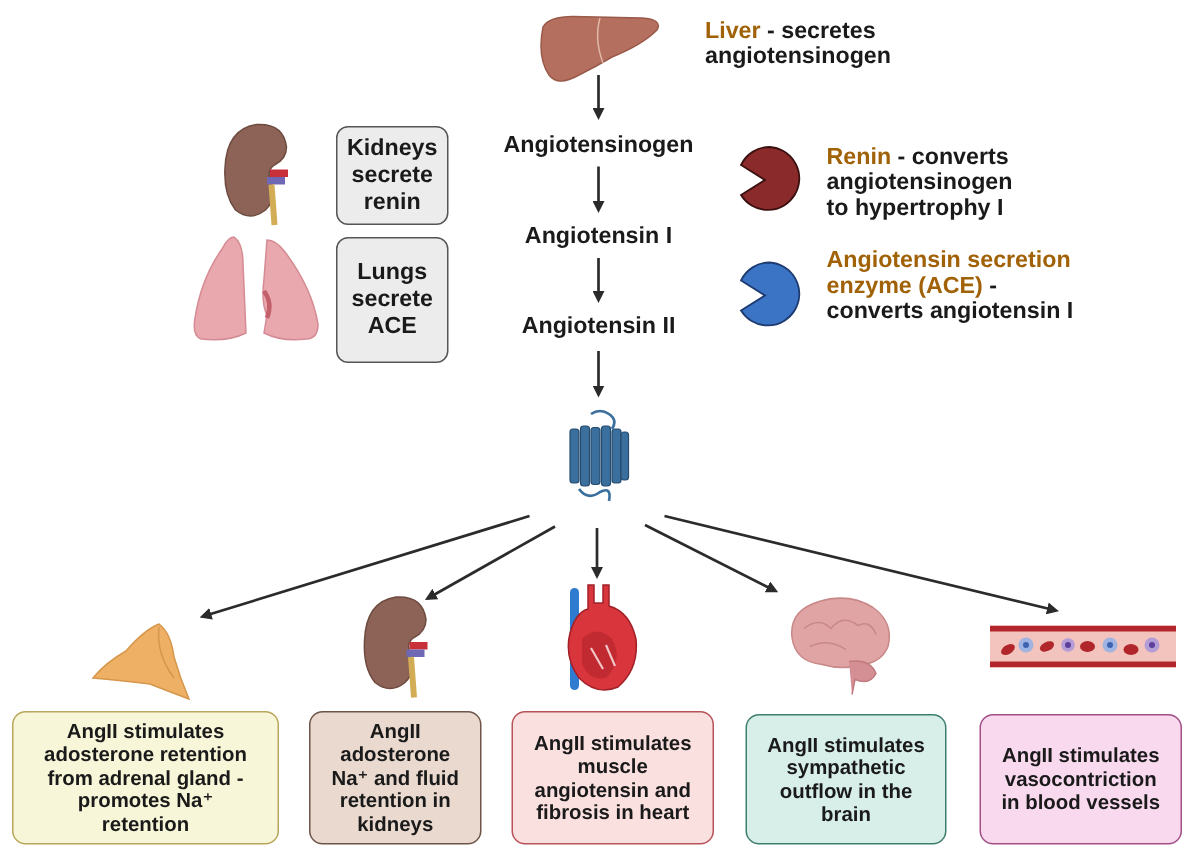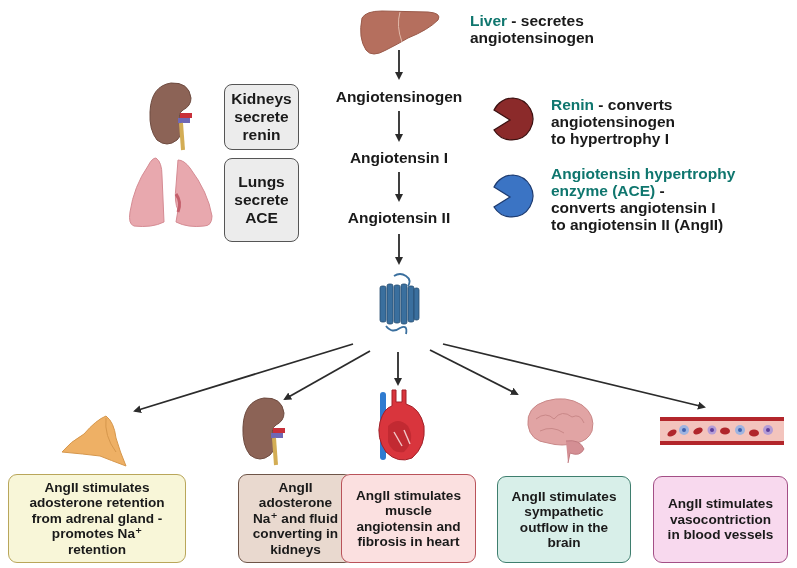--- a/index.html
+++ b/index.html
@@ -1,21 +1,21 @@
 <!DOCTYPE html>
 <html><head>
 <meta charset="utf-8">
 <style>
   html, body { margin: 0; padding: 0; background: #ffffff; }
   body { width: 797px; height: 568px; position: relative; overflow: hidden;
          font-family: "Liberation Sans", "DejaVu Sans", sans-serif; color: #1a1a1a; }
   .abs { position: absolute; }
   .step { position: absolute; font-weight: bold; font-size: 15.5px; text-align: center; white-space: nowrap; }
   .desc { position: absolute; font-weight: bold; font-size: 15.5px; line-height: 17px; color: #1a1a1a; }
-  .red { color: #0f766e; }
+  .red { color: #a16207; }
   .organ-box { position: absolute; background: #ececec; border: 1.6px solid #555; border-radius: 8px;
                font-weight: bold; font-size: 15.5px; line-height: 18px; text-align: center;
                display: flex; align-items: center; justify-content: center; box-sizing: border-box; }
   .effect-box { position: absolute; border-radius: 9px; box-sizing: border-box; border: 1.8px solid;
                 font-weight: bold; font-size: 13.6px; line-height: 15.5px; text-align: center;
                 display: flex; align-items: center; justify-content: center; padding: 2px 4px; }
   svg.layer { position: absolute; left: 0; top: 0; }
 </style>
 </head>
 <body>
@@ -77,24 +77,23 @@
 <div class="desc" style="left:551px;top:96px">
   <span class="red">Renin</span><span> - converts</span><br>
   <span>angiotensinogen</span><br>
   <span>to hypertrophy I</span>
 </div>
 
 <svg class="abs" style="left:490px;top:173px" width="46" height="46" viewBox="0 0 46 46">
   <path d="M23,2 A21,21 0 1 1 4,34 L20,24 L4,14 A21,21 0 0 1 23,2 z" fill="#3b74c4" stroke="#1d3b70" stroke-width="1.2"></path>
 </svg>
 <div class="desc" style="left:551px;top:165px">
-  <span class="red">Angiotensin hypertrophy</span><br>
+  <span class="red">Angiotensin secretion</span><br>
   <span class="red">enzyme (ACE)</span><span> -</span><br>
   <span>converts angiotensin I</span><br>
-  <span>to angiotensin II (AngII)</span>
 </div>
 
 <svg class="abs" style="left:378px;top:272px" width="44" height="66" viewBox="0 0 44 66">
   <path d="M16,4 Q22,0 28,4 Q34,8 30,14" stroke="#3a6f9e" stroke-width="1.8" fill="none"></path>
   <g fill="#3a6f9e" stroke="#264d70" stroke-width="0.8">
     <rect x="2" y="14" width="6" height="36" rx="2"></rect>
     <rect x="9" y="12" width="6" height="40" rx="2"></rect>
     <rect x="16" y="13" width="6" height="38" rx="2"></rect>
     <rect x="23" y="12" width="6" height="40" rx="2"></rect>
     <rect x="30" y="14" width="6" height="36" rx="2"></rect>
@@ -144,22 +143,22 @@
   <circle cx="80" cy="13" r="5" fill="#9fb4e0"></circle>
     <circle cx="80" cy="13" r="2" fill="#3f62b0"></circle>
   <ellipse cx="94" cy="16" rx="5" ry="3.6" fill="#b0262b"></ellipse>
   <circle cx="108" cy="13" r="5" fill="#b49cd6"></circle>
     <circle cx="108" cy="13" r="2" fill="#5d3f9c"></circle>
 </svg>
 
 <div class="effect-box" id="eb0" style="left: 8px; top: 474px; width: 178px; height: 89px; background: rgb(248, 246, 216); border-color: rgb(185, 166, 90);">
   <div><span>AngII stimulates</span><br><span>adosterone retention</span><br><span>from adrenal gland  -</span><br><span>promotes Na⁺</span><br><span>retention</span></div>
 </div>
-<div class="effect-box" id="eb1" style="left: 206px; top: 474px; width: 115px; height: 89px; background: rgb(233, 217, 207); border-color: rgb(110, 85, 72); margin-left: 32px;">
-  <div><span>AngII</span><br><span>adosterone</span><br><span>Na⁺ and fluid</span><br><span>converting in</span><br><span>kidneys</span></div>
+<div class="effect-box" id="eb1" style="left: 206px; top: 474px; width: 115px; height: 89px; background: rgb(233, 217, 207); border-color: rgb(110, 85, 72);">
+  <div><span>AngII</span><br><span>adosterone</span><br><span>Na⁺ and fluid</span><br><span>retention in</span><br><span>kidneys</span></div>
 </div>
 <div class="effect-box" id="eb2" style="left: 341px; top: 474px; width: 135px; height: 89px; background: rgb(251, 224, 224); border-color: rgb(185, 83, 90);">
   <div><span>AngII stimulates</span><br><span>muscle</span><br><span>angiotensin and</span><br><span>fibrosis in heart</span></div>
 </div>
 <div class="effect-box" id="eb3" style="left: 497px; top: 476px; width: 134px; height: 87px; background: rgb(216, 239, 233); border-color: rgb(62, 126, 110);">
   <div><span>AngII stimulates</span><br><span>sympathetic</span><br><span>outflow in the</span><br><span>brain</span></div>
 </div>
 <div class="effect-box" id="eb4" style="left: 653px; top: 476px; width: 135px; height: 87px; background: rgb(248, 217, 238); border-color: rgb(163, 79, 134);">
   <div><span>AngII stimulates</span><br><span>vasocontriction</span><br><span>in blood vessels</span></div>
 </div>

